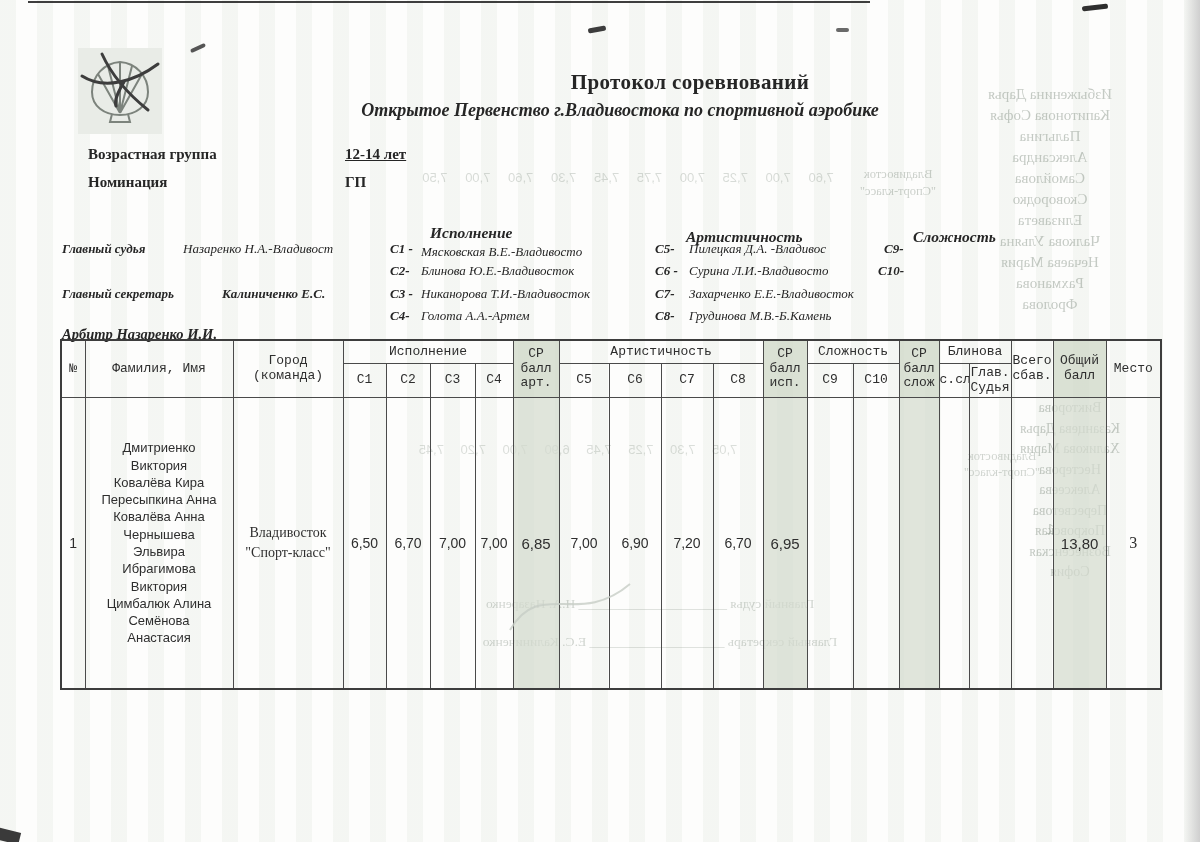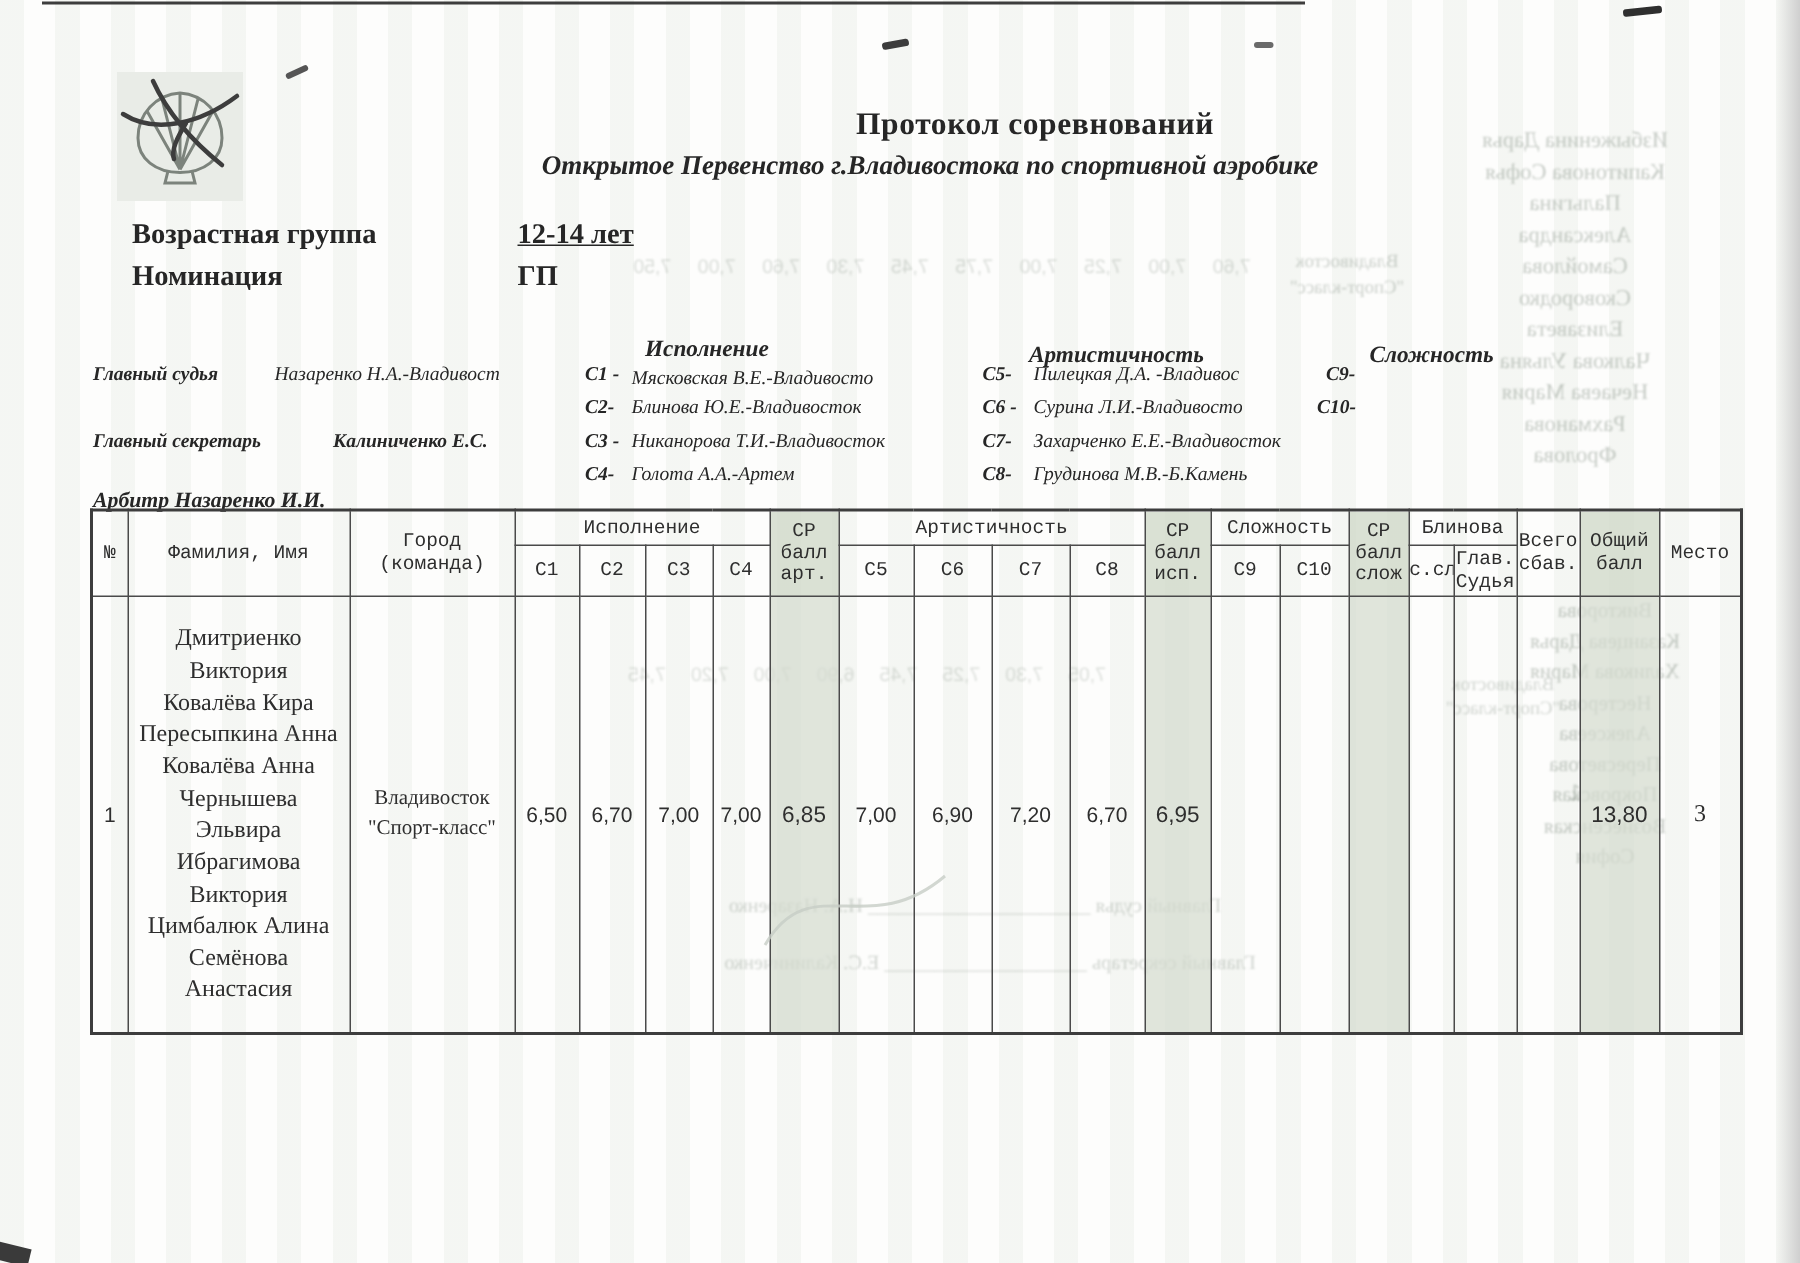--- a/index.html
+++ b/index.html
@@ -14,39 +14,39 @@
   .serif{font-family:"Liberation Serif",serif;}
   .sans{font-family:"Liberation Sans",sans-serif;}
   .b{font-weight:bold;}
   .i{font-style:italic;}
   .nowrap{white-space:nowrap;overflow:hidden;}
 
   
   .title{top:70px;left:400px;width:580px;font-size:21px;letter-spacing:.4px;}
   .subtitle{top:100px;left:300px;width:640px;font-size:18px;font-weight:600;}
   .dateblock{top:131px;left:955px;width:195px;font-size:15px;line-height:18px;}
-  .lbl{font-size:19px;}
+  .lbl{font-size:15px;}
   .officials-hdr{font-size:15.5px;}
   .off{font-size:13px;}
 
   
   table.results{position:absolute;left:60px;top:339px;width:1100px;z-index:2;
         border-collapse:collapse;table-layout:fixed;border:2px solid #3d3d3d;color:#2e2e2e;}
   table.results th,table.results td{border:1px solid #4a4a4a;padding:0;text-align:center;
         vertical-align:middle;overflow:hidden;font-weight:normal;}
   tr.h1 th{height:22px;font-size:13px;}
   tr.h2 th{height:33px;font-size:13px;}
   th.small{font-size:12px;}
   tr.datarow td{height:290px;}
   .hmono{font-family:"Liberation Mono","DejaVu Sans Mono",monospace;line-height:1.12;}
   .shade{background:rgba(209,217,201,0.8);}
   .shadeD{background:rgba(212,219,206,0.72);}
   .score{font-family:"Liberation Sans",sans-serif;font-size:14px;}
   .scoreB{font-family:"Liberation Sans",sans-serif;font-size:15px;font-weight:bold;}
-  .names{font-family:Liberation Serif, serif;font-size:16px;line-height:1.33;}
+  .names{font-family:Liberation Sans, sans-serif;font-size:13px;line-height:1.33;}
   .team{font-family:"Liberation Serif",serif;font-size:14px;line-height:1.4;}
   .placecell{font-family:"Liberation Serif",serif;font-size:16px;}
 
   
   .bleed{position:absolute;z-index:1;transform:scaleX(-1);filter:blur(0.7px);
          color:#8d988d;opacity:.5;font-family:"Liberation Serif",serif;
          white-space:pre-line;text-align:center;pointer-events:none;}
   .bleedsans{font-family:"Liberation Sans",sans-serif;}
 
   

